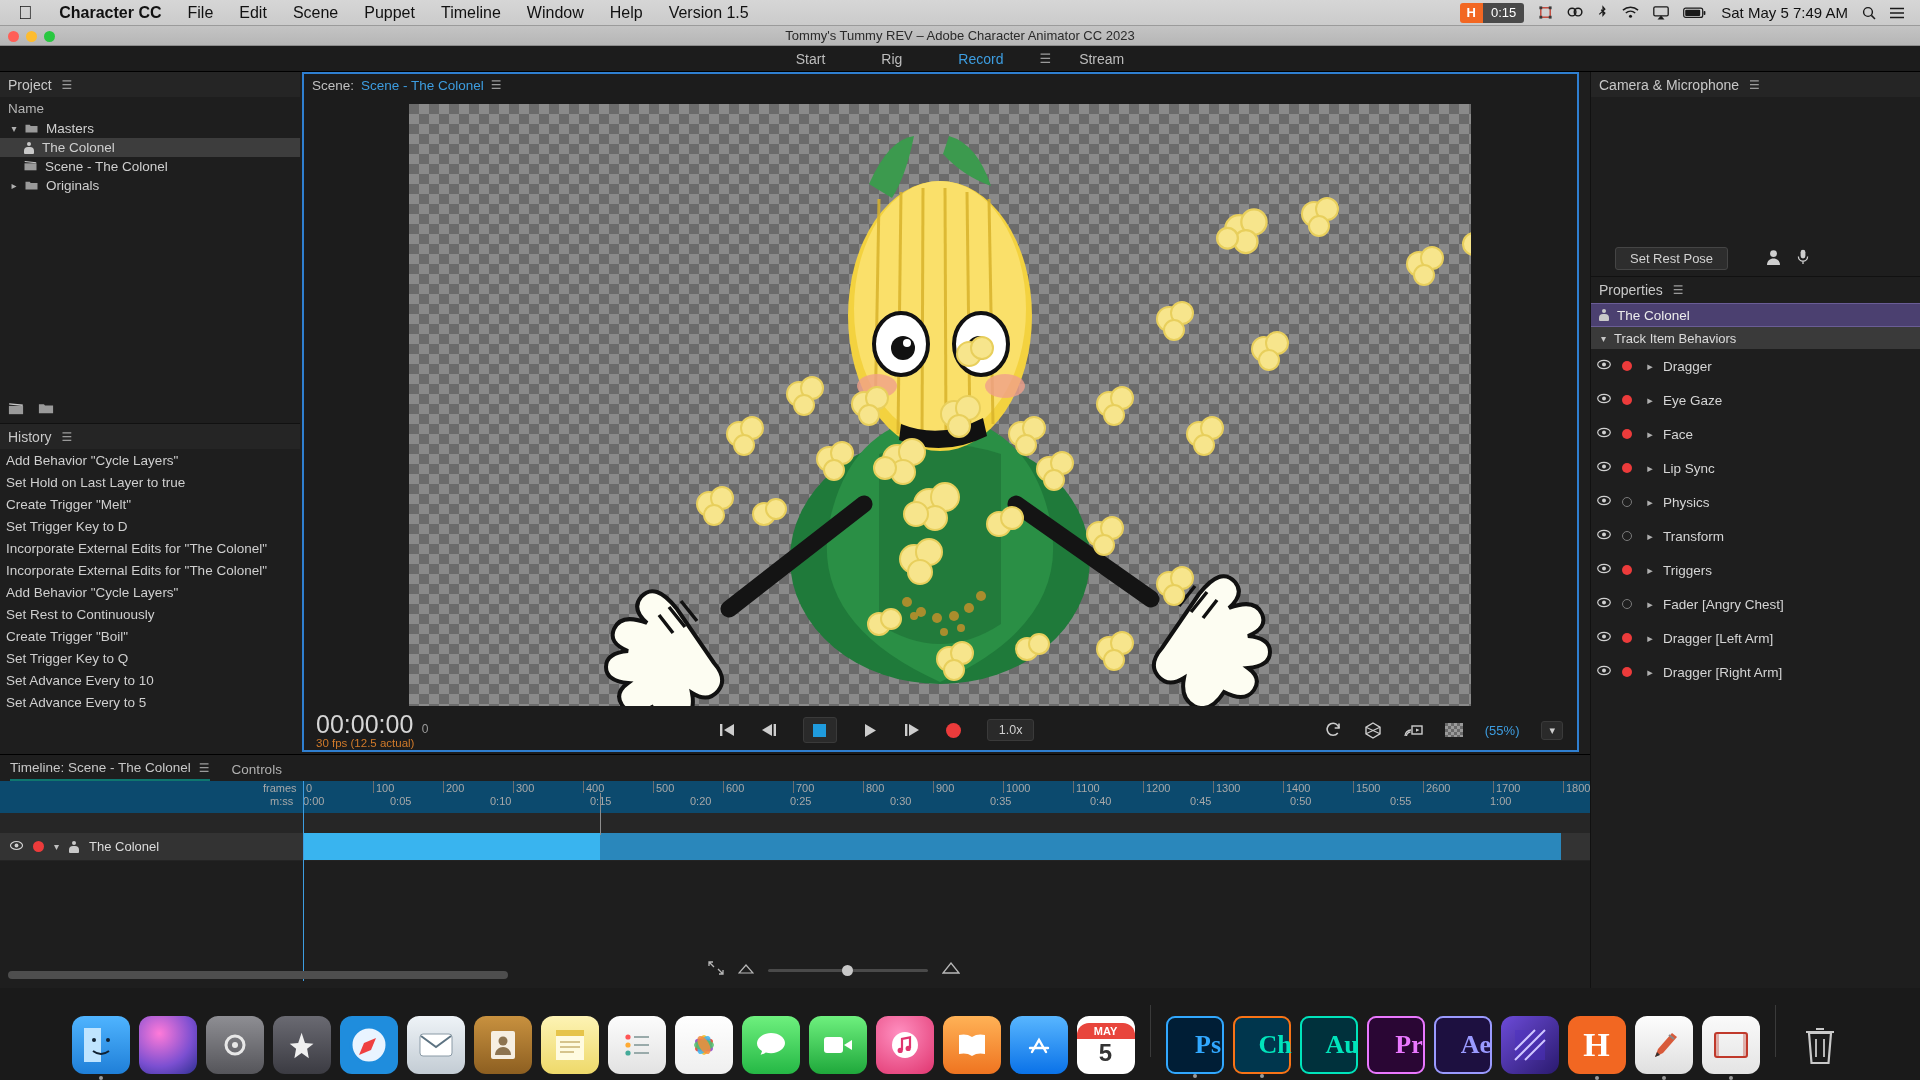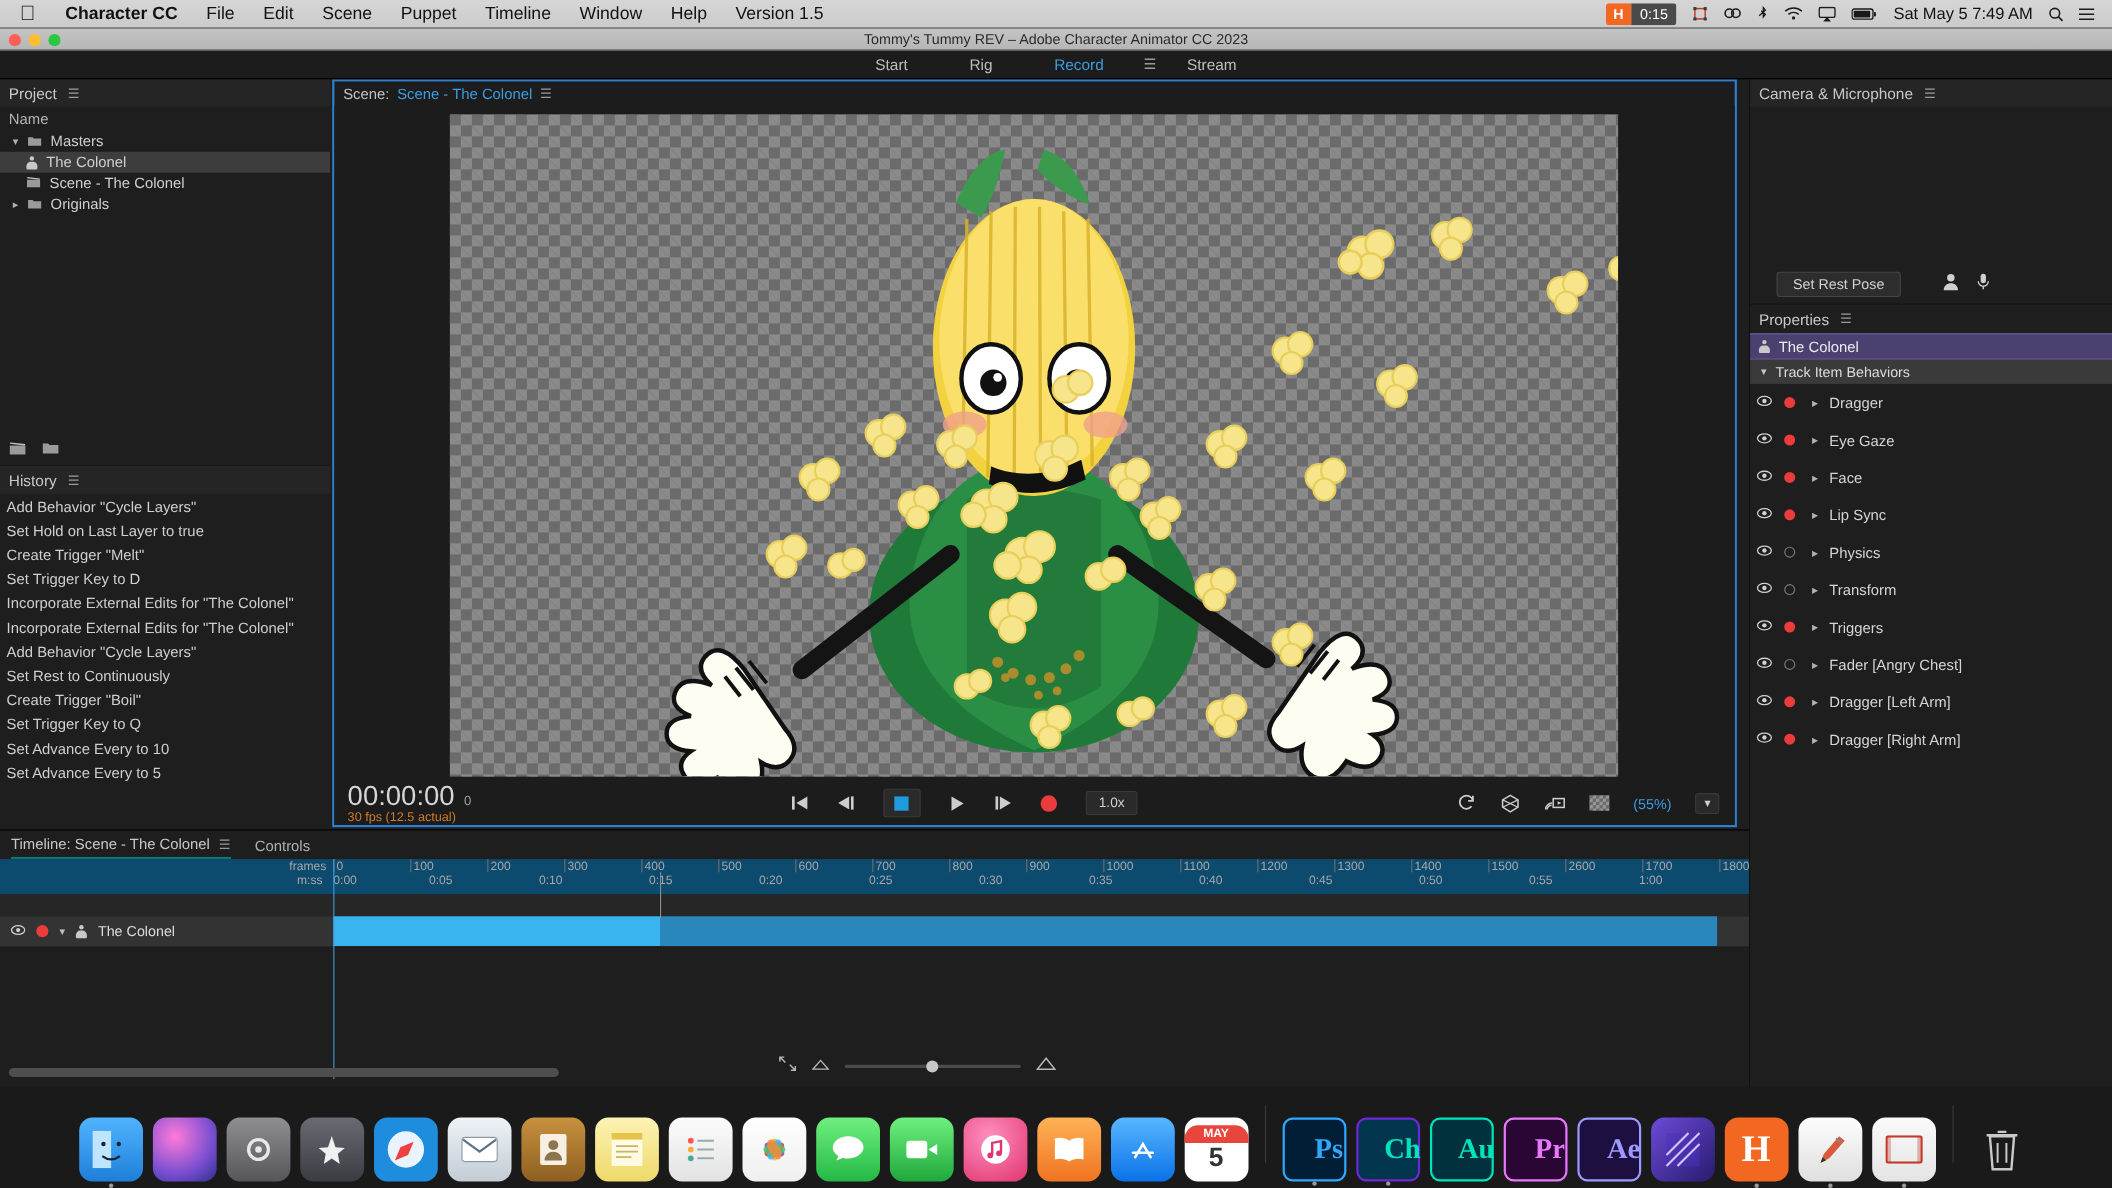--- a/index.html
+++ b/index.html
@@ -1003,21 +1003,21 @@
       <span style="font-size:11px;color:#fff;background:#e8453c;width:100%;text-align:center;border-radius:12px 12px 0 0;padding:2px 0">MAY</span>
       <span style="font-size:24px;color:#333;line-height:1.2">5</span>
     </div>
 
     <span class="dockdiv"></span>
 
     <div class="dockicon adobe" style="background:#001e36; border:2px solid #31a8ff; color:#31a8ff">
       <span>Ps</span>
       <i class="dockdot"></i>
     </div>
-    <div class="dockicon adobe" style="background:#00364d; border:2px solid #6d28d9; color:#00e4bb">
+    <div class="dockicon adobe" style="background:#00364d; border:2px solid #f97316; color:#00e4bb">
       <span>Ch</span>
       <i class="dockdot"></i>
     </div>
     <div class="dockicon adobe" style="background:#00313c; border:2px solid #00e4bb; color:#00e4bb">
       <span>Au</span>
     </div>
     <div class="dockicon adobe" style="background:#2a0634; border:2px solid #ea77ff; color:#ea77ff">
       <span>Pr</span>
     </div>
     <div class="dockicon adobe" style="background:#1d1040; border:2px solid #9a9aff; color:#9a9aff">

